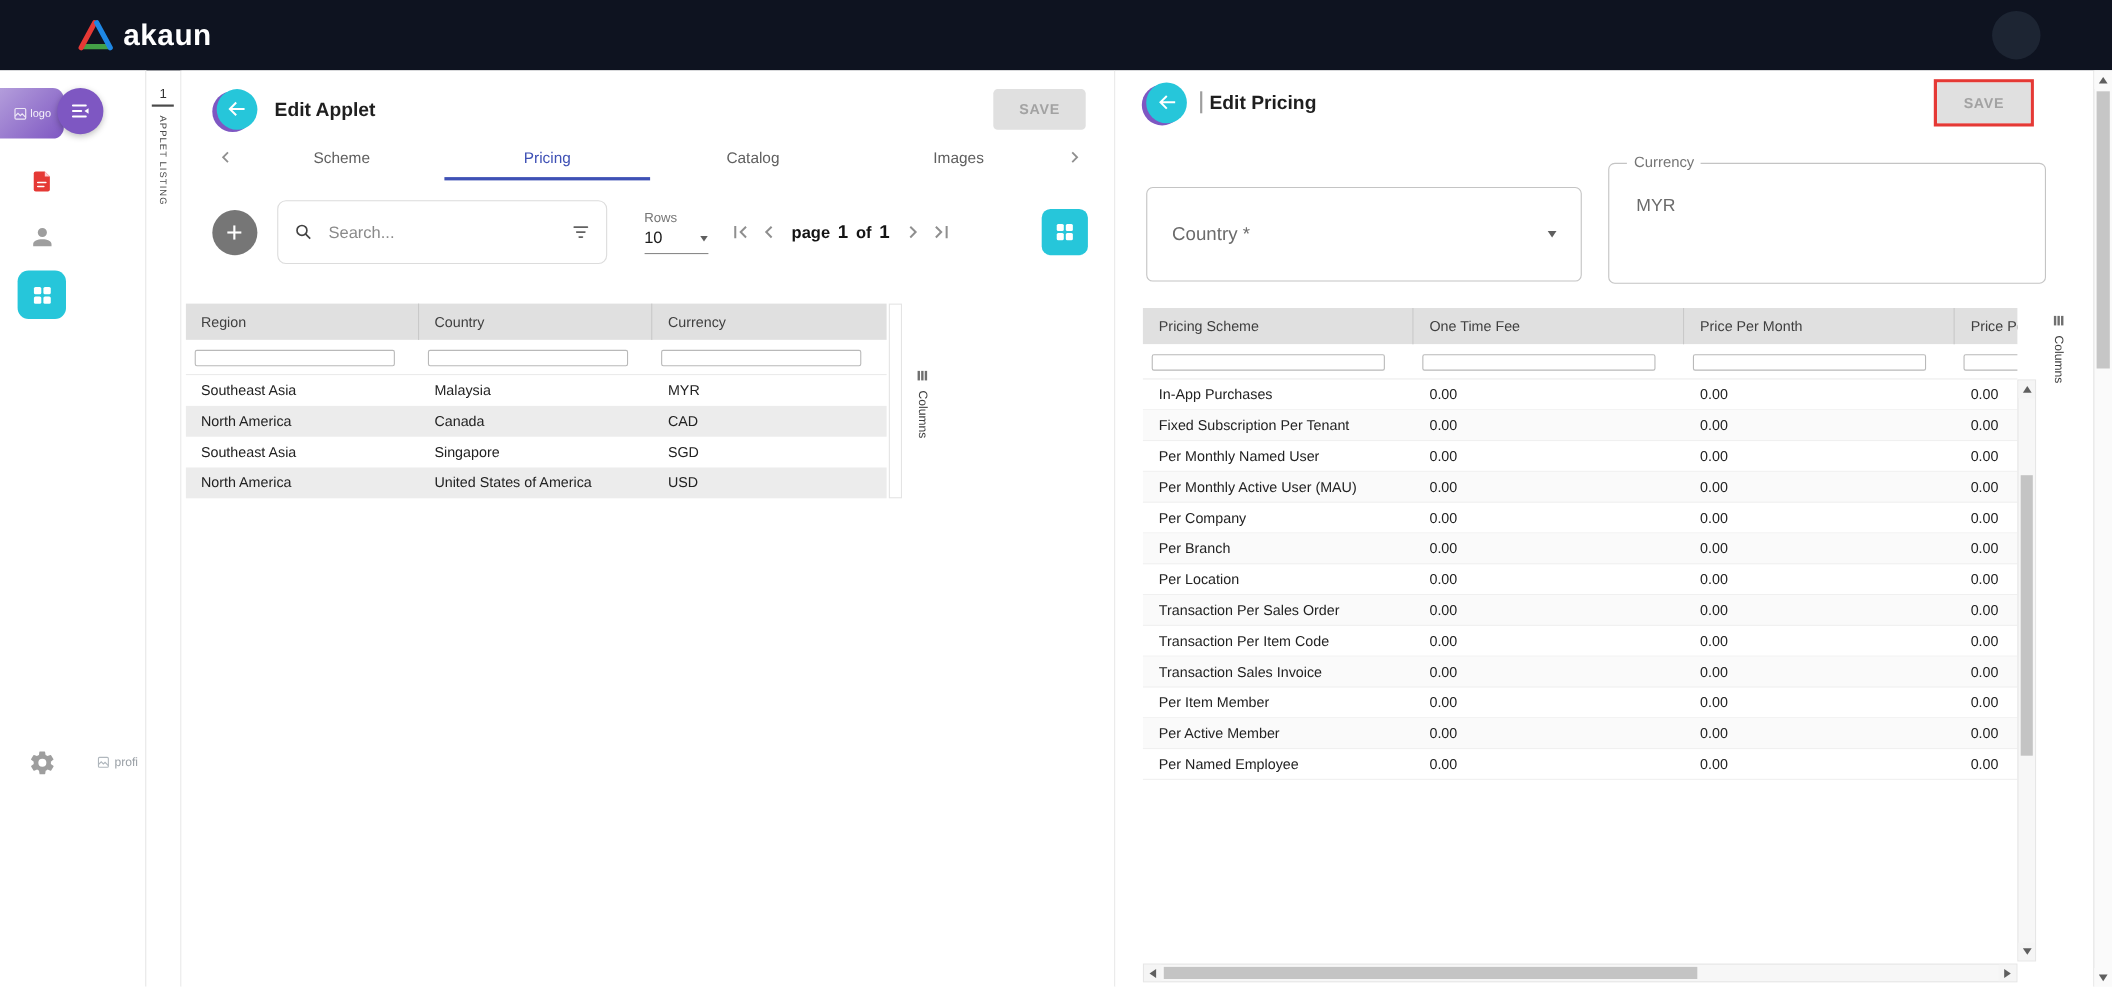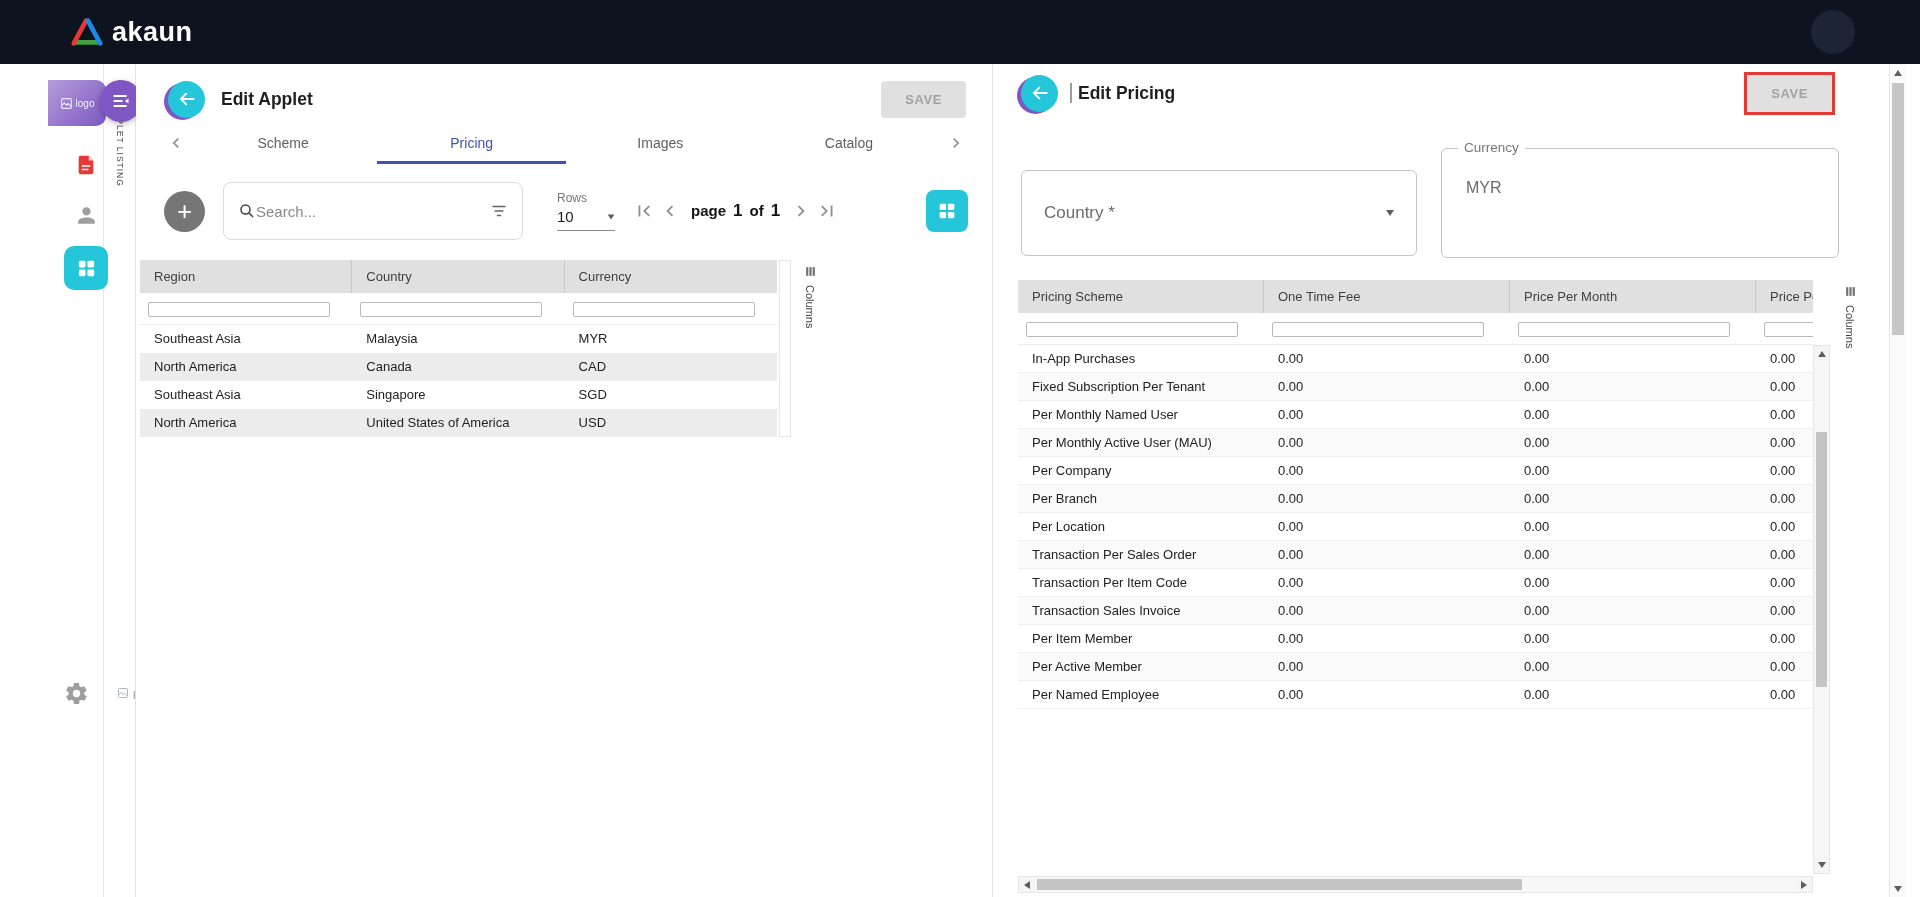--- a/index.html
+++ b/index.html
@@ -9,21 +9,21 @@
 
   
   .topbar { position:relative; height:64px; background:#0e1320; display:flex; align-items:center; padding:0 65px 0 70px; }
   .brand { display:flex; align-items:center; gap:8px; cursor:pointer; }
   .brand-text { color:#fff; font-size:27px; font-weight:800; letter-spacing:.5px; }
   .avatar { margin-left:auto; width:44px; height:44px; border-radius:50%; background:#1d2533; }
 
   .body { position:relative; display:flex; height:833px; }
 
   
-  .sidebar { width:104px; border-right:1px solid #e7e7e7; display:flex; flex-direction:column; background:#fff;padding-left:48px; }
+  .sidebar { width:134px; border-right:1px solid #e7e7e7; display:flex; flex-direction:column; background:#fff; }
   .side-logo-row { position:relative; margin-top:14px; height:52px; }
   .logo-broken { position:absolute; left:0; top:2px; width:58px; height:46px; border-radius:0 10px 10px 0;
     background:linear-gradient(135deg,#b39ddb,#7e57c2); display:flex; align-items:center; justify-content:center; gap:3px;
     color:rgba(255,255,255,.9); font-size:10px; overflow:hidden; }
   .menu-btn { position:absolute; left:52px; top:2px; width:42px; height:42px; border-radius:50%; border:none;
     background:#7e57c2; display:flex; align-items:center; justify-content:center; cursor:pointer; box-shadow:0 2px 6px rgba(0,0,0,.25); }
   .side-icons { margin-top:16px; display:flex; flex-direction:column; gap:12px; padding-left:16px; }
   .side-item { width:44px; height:38px; display:flex; align-items:center; justify-content:center; cursor:pointer; }
   .side-item.selected { height:44px; background:#26c6da; border-radius:10px; }
   .side-bottom { margin-top:auto; padding:0 0 185px 16px; display:flex; flex-direction:row; gap:22px; }
@@ -55,21 +55,21 @@
   .tabs { position:absolute; top:58px; left:28px; right:24px; height:42px; display:flex; align-items:center; }
   .tab-chevron { width:26px; height:26px; border:none; background:none; display:flex; align-items:center; justify-content:center; cursor:pointer; }
   .tab { width:198px; height:42px; display:flex; align-items:center; justify-content:center; font-size:14px; color:#5f5f5f; cursor:pointer; position:relative; }
   .tab.active { color:#3f51b5; font-weight:500; }
   .tab.active::after { content:""; position:absolute; left:0; right:0; bottom:0; height:3px; background:#3f51b5; }
 
   
   .toolbar { position:absolute; top:112px; left:28px; right:24px; height:70px; display:flex; align-items:center; }
   .add-btn { width:41px; height:41px; border-radius:50%; border:none; background:#767676; color:#fff; font-size:26px; line-height:1;
     display:flex; align-items:center; justify-content:center; cursor:pointer; flex:none; }
-  .searchbox { margin-left:18px; width:300px; height:58px; border:1px solid #dcdcdc; border-radius:8px; display:flex; align-items:center; padding:0 14px; gap:0; background:#fff; }
+  .searchbox { margin-left:18px; width:300px; height:58px; border:1px solid #dcdcdc; border-radius:8px; display:flex; align-items:center; padding:0 14px; gap:14px; background:#fff; }
   .searchbox input { flex:1; border:none; outline:none; font-size:15px; color:#424242; font-family:inherit; min-width:0; }
   .searchbox input::placeholder { color:#8a8a8a; }
   .filter-btn { border:none; background:none; cursor:pointer; display:flex; }
   .rows-ctrl { margin-left:34px; width:58px; }
   .rows-label { font-size:12px; color:#757575; margin-bottom:3px; }
   .rows-value { display:flex; align-items:center; justify-content:space-between; border-bottom:1px solid #8a8a8a; padding-bottom:5px; font-size:15px; color:#1c1c1c; cursor:pointer; }
   .pagination { margin-left:16px; display:flex; align-items:center; }
   .pg-btn { width:26px; height:26px; border:none; background:none; display:flex; align-items:center; justify-content:center; cursor:pointer; }
   .pg-text { display:flex; align-items:baseline; gap:7px; margin:0 8px; font-weight:700; color:#141414; }
   .pg-word { font-size:15px; }
@@ -79,21 +79,21 @@
   
   .thead { display:flex; background:#e0e0e0; height:33px; }
   .th { font-size:13px; color:#3f3f3f; padding-left:14px; line-height:33px; border-right:1px solid #c9c9c9; white-space:nowrap; overflow:hidden; }
   .th:last-child { border-right:none; }
   .tfilter { display:flex; align-items:center; height:32px; border-bottom:1px solid #ebebeb; background:#fff; }
   .fcell { padding-left:8px; overflow:hidden; flex:none; }
   .fcell input { width:182px; height:15px; border:1px solid #b9b9b9; border-radius:2px; outline:none; font-family:inherit; font-size:11px; padding:0 3px; }
   .cell { font-size:13px; color:#222; padding-left:14px; line-height:28px; white-space:nowrap; overflow:hidden; flex:none; }
 
   
-  .tablezone { position:absolute; top:196px; left:4px; display:flex; align-items:flex-start; }
+  .tablezone { position:absolute; top:212px; left:4px; display:flex; align-items:center; }
   .ltable { width:637px; }
   .ltable .th, .ltable .fcell, .ltable .cell { width:212.3px; }
   .lrow { display:flex; height:28px; cursor:pointer; }
   .lrow:nth-child(even) { background:#ececec; }
   .v-strip { width:12px; height:177px; border:1px solid #e4e4e4; margin-left:2px; background:#fff; }
   .columns-strip { margin-left:8px; width:22px; display:flex; flex-direction:column; align-items:center; padding-top:5px; gap:7px; cursor:pointer; }
   .columns-label { writing-mode:vertical-rl; text-orientation:mixed; font-size:11px; color:#3f3f3f; }
 
   
   .country-select { position:absolute; top:106px; left:28px; width:396px; height:86px; border:1px solid #c4c4c4; border-radius:6px;
@@ -227,22 +227,22 @@
       </div>
 
       <div class="tabs">
         <button class="tab-chevron">
           <svg width="20" height="20" viewBox="0 0 24 24">
               <path d="M15.4 7.4L14 6l-6 6 6 6 1.4-1.4L10.8 12z" fill="#8f8f8f"></path>
             </svg>
         </button>
         <div class="tab">Scheme</div>
         <div class="tab active">Pricing</div>
+        <div class="tab">Catalog</div>
         <div class="tab">Images</div>
-        <div class="tab">Catalog</div>
         <button class="tab-chevron">
           <svg width="20" height="20" viewBox="0 0 24 24">
               <path d="M8.6 16.6L10 18l6-6-6-6-1.4 1.4 4.6 4.6z" fill="#8f8f8f"></path>
             </svg>
         </button>
       </div>
 
       <div class="toolbar">
         <button class="add-btn">+</button>
         <div class="searchbox">

